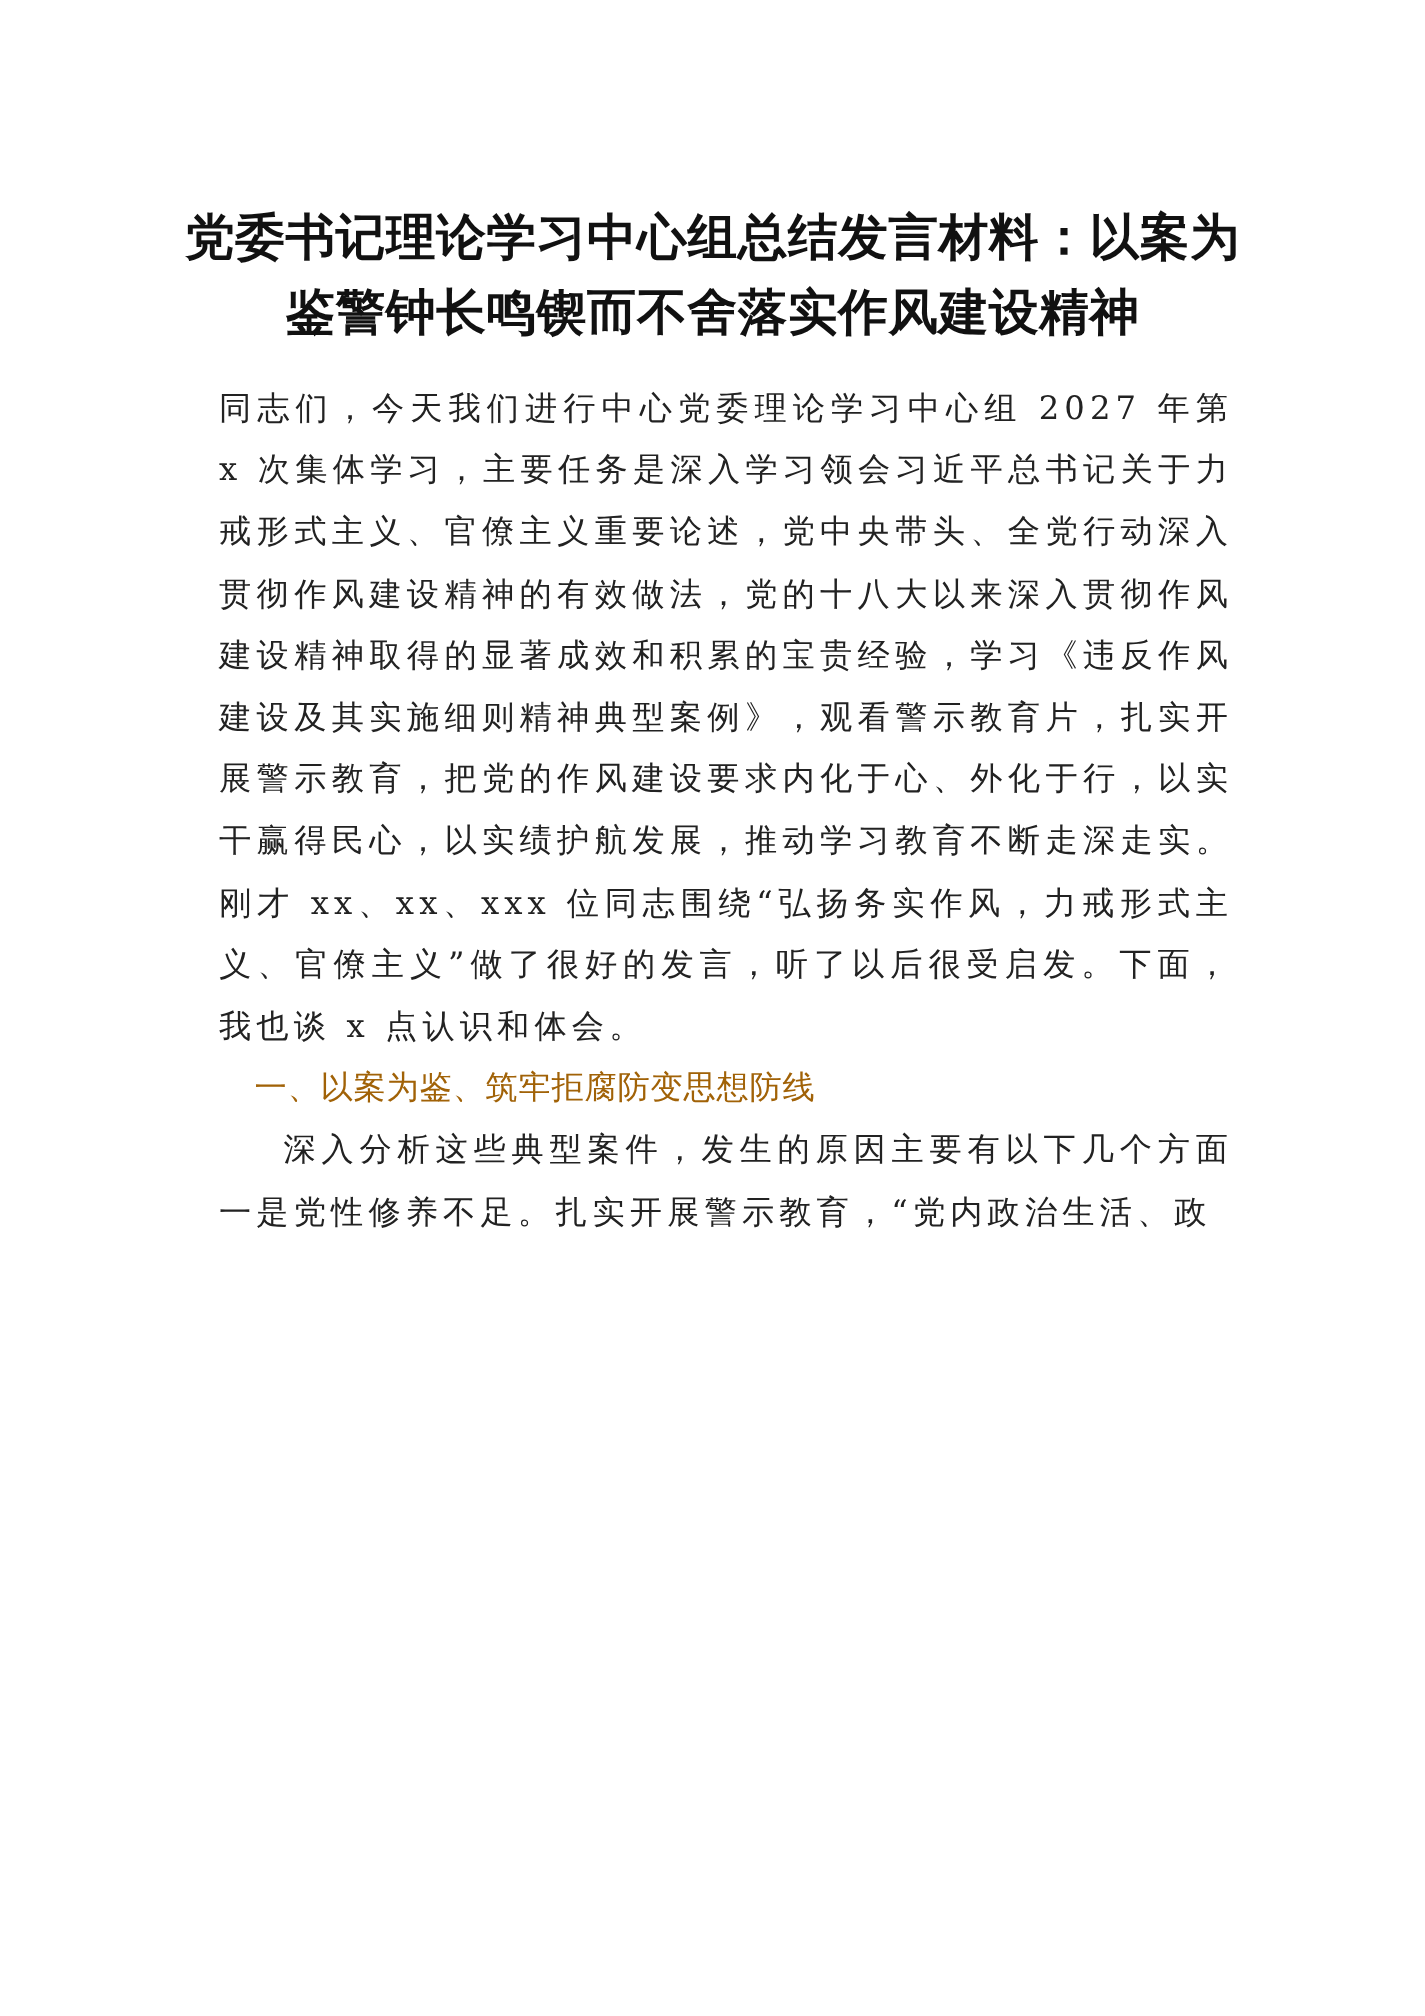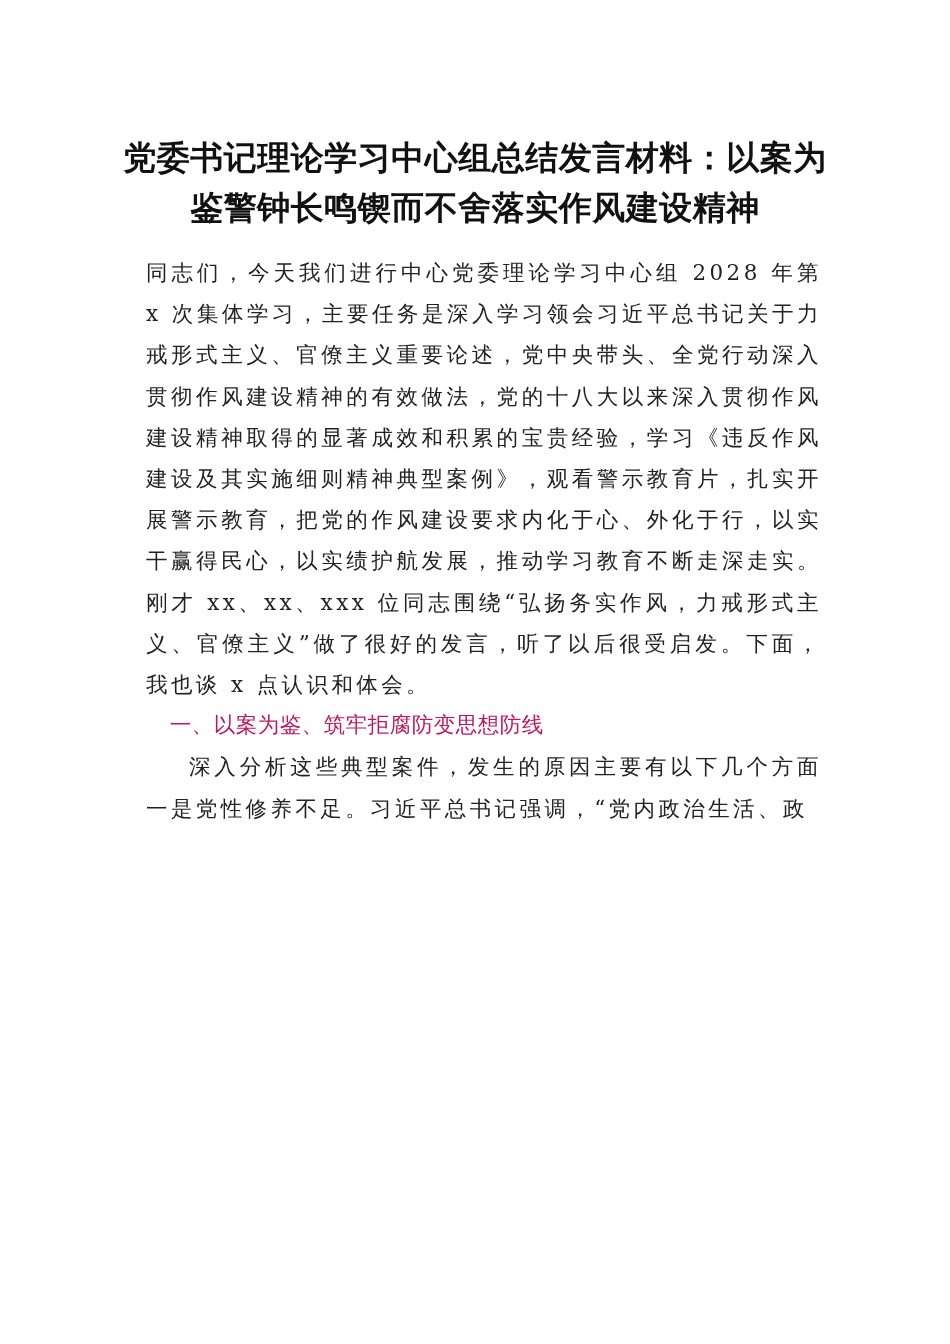--- a/index.html
+++ b/index.html
@@ -14,26 +14,26 @@
   .body {
     position: absolute; left: 146px; top: 252px; width: 676px;
     font-family: "DejaVu Serif", "Liberation Serif", serif;
     font-size: 21.5px; line-height: 41.2px; color: #222;
     text-align: justify; letter-spacing: 3.4px;
   }
   .body p { margin: 0; }
   .indent { text-indent: 2em; }
   .h1 {
     font-family: Liberation Sans, sans-serif;
-    font-size: 21.5px; letter-spacing: 0.5px; color: #be185d; text-indent: 1.1em;
+    font-size: 21.5px; letter-spacing: 0.5px; color: #a16207; text-indent: 1.1em;
   }
 </style>
 </head>
 <body>
 
 <div class="page">
   <div class="title">党委书记理论学习中心组总结发言材料：以案为鉴警钟长鸣锲而不舍落实作风建设精神</div>
   <div class="body">
-    <p>同志们，今天我们进行中心党委理论学习中心组 2028 年第 x 次集体学习，主要任务是深入学习领会习近平总书记关于力戒形式主义、官僚主义重要论述，党中央带头、全党行动深入贯彻作风建设精神的有效做法，党的十八大以来深入贯彻作风建设精神取得的显著成效和积累的宝贵经验，学习《违反作风建设及其实施细则精神典型案例》，观看警示教育片，扎实开展警示教育，把党的作风建设要求内化于心、外化于行，以实干赢得民心，以实绩护航发展，推动学习教育不断走深走实。刚才 xx、xx、xxx 位同志围绕“弘扬务实作风，力戒形式主义、官僚主义”做了很好的发言，听了以后很受启发。下面，我也谈 x 点认识和体会。</p>
+    <p>同志们，今天我们进行中心党委理论学习中心组 2027 年第 x 次集体学习，主要任务是深入学习领会习近平总书记关于力戒形式主义、官僚主义重要论述，党中央带头、全党行动深入贯彻作风建设精神的有效做法，党的十八大以来深入贯彻作风建设精神取得的显著成效和积累的宝贵经验，学习《违反作风建设及其实施细则精神典型案例》，观看警示教育片，扎实开展警示教育，把党的作风建设要求内化于心、外化于行，以实干赢得民心，以实绩护航发展，推动学习教育不断走深走实。刚才 xx、xx、xxx 位同志围绕“弘扬务实作风，力戒形式主义、官僚主义”做了很好的发言，听了以后很受启发。下面，我也谈 x 点认识和体会。</p>
     <p class="h1">一、以案为鉴、筑牢拒腐防变思想防线</p>
-    <p class="indent">深入分析这些典型案件，发生的原因主要有以下几个方面一是党性修养不足。习近平总书记强调，“党内政治生活、政</p>
+    <p class="indent">深入分析这些典型案件，发生的原因主要有以下几个方面一是党性修养不足。扎实开展警示教育，“党内政治生活、政</p>
   </div>
 </div>
 
 </body></html>

